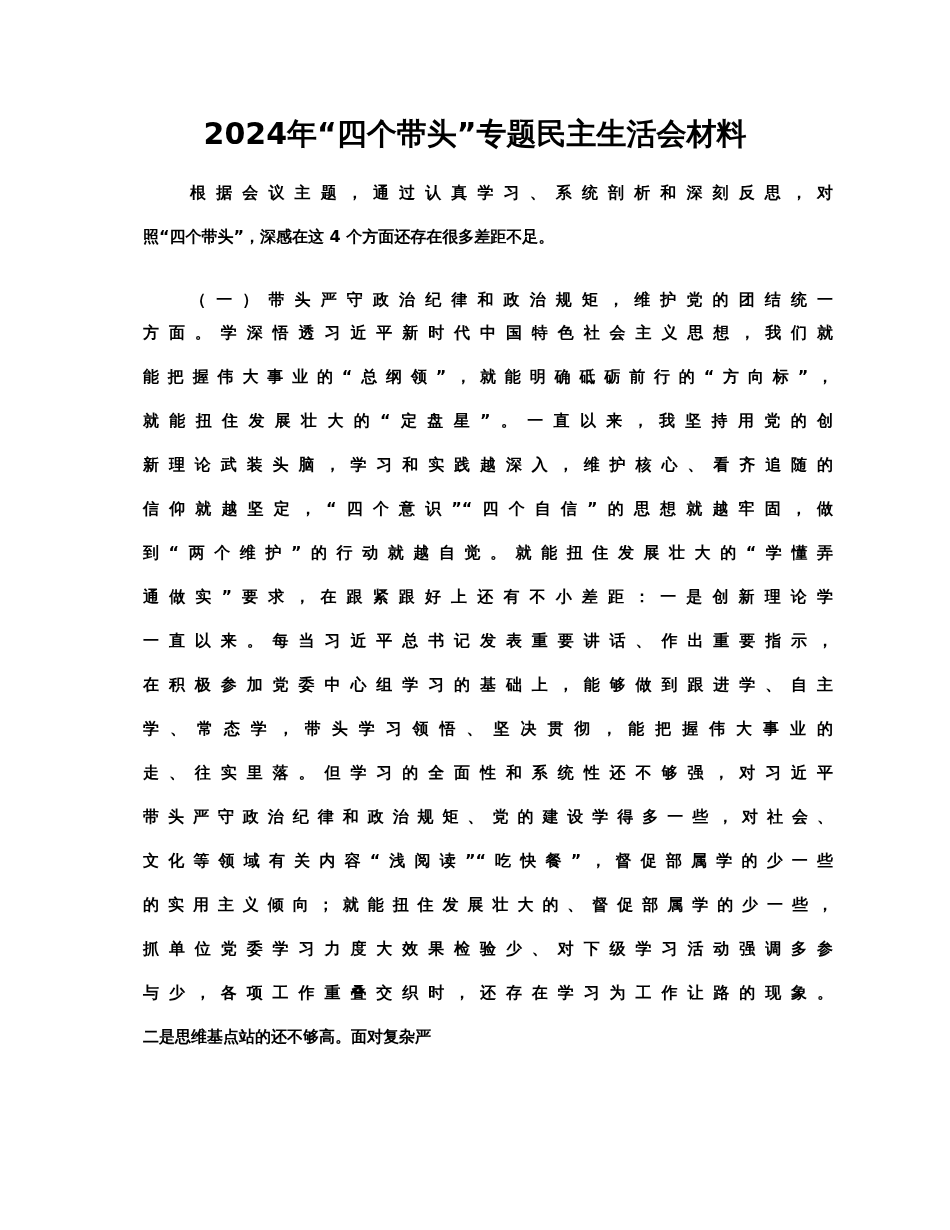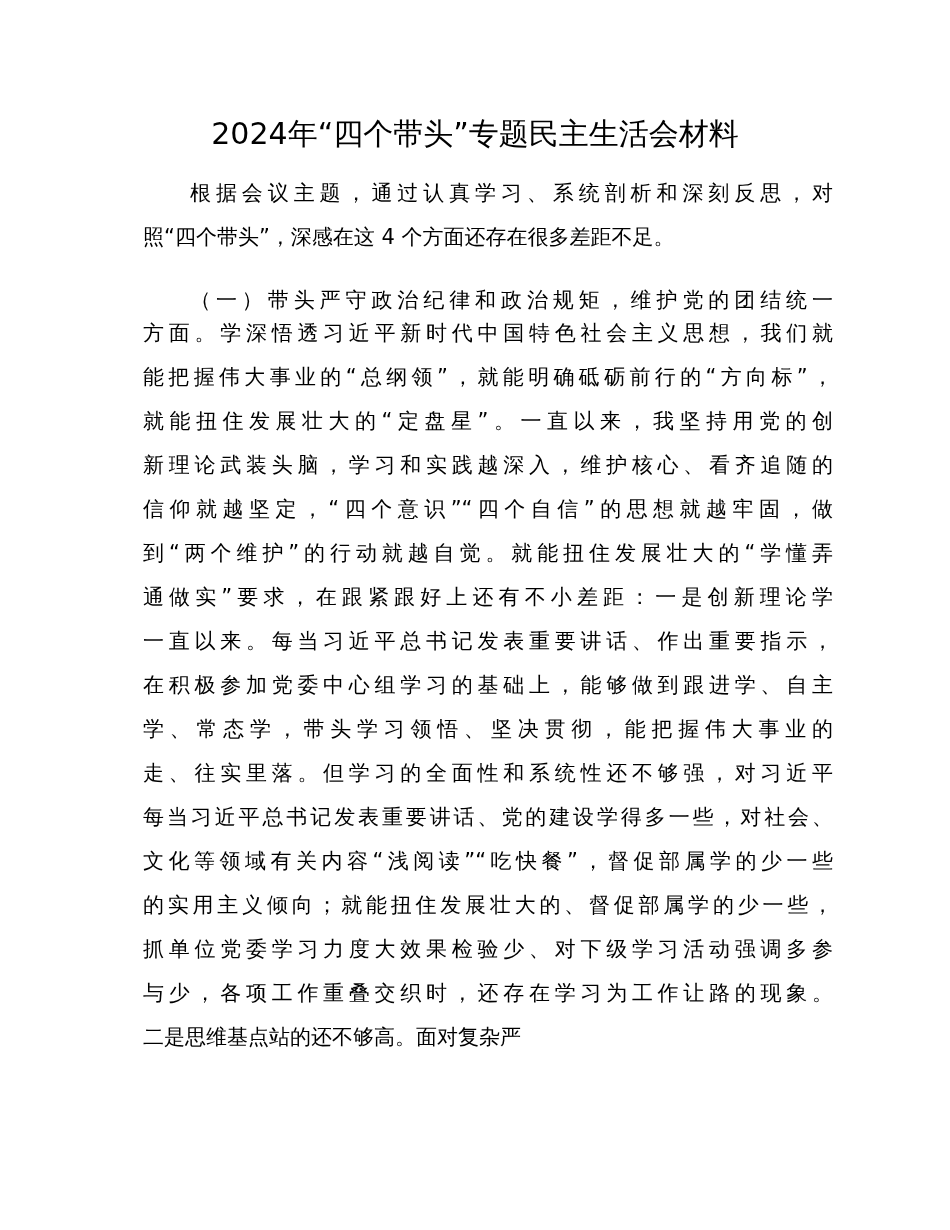--- a/index.html
+++ b/index.html
@@ -1,21 +1,21 @@
 <!DOCTYPE html>
 <html><head>
   <meta charset="utf-8">
   <style>
     html, body { margin: 0; padding: 0; background: #ffffff; }
     body { width: 950px; height: 1230px; position: relative; overflow: hidden;
            font-family: "DejaVu Sans", sans-serif; color: #000; }
-    .page { position: absolute; left: 0; top: 0; width: 950px; height: 1230px; background: #fff; }
+    .page { position: absolute; left: 0; top: 0; width: 950px; height: 1230px; background: #fff; font-weight: bold; }
     .title { position: absolute; left: 0; width: 950px; top: 114px; text-align: center;
              font-size: 30px; line-height: 40px; white-space: nowrap; }
-    .line { position: absolute; left: 143px; width: 690px; font-size: 21px; line-height: 32px;
+    .line { position: absolute; left: 143px; width: 690px; font-size: 16px; line-height: 32px;
             white-space: nowrap; text-align: justify; text-align-last: justify; }
     .line.indent { left: 190px; width: 643px; }
     .line.last { text-align-last: left; }
   </style>
 </head>
 <body>
 
 <div class="page">
   <div class="title">2024年“四个带头”专题民主生活会材料</div>
 
@@ -30,20 +30,20 @@
     <div class="line" style="top:361px">能把握伟大事业的“总纲领”，就能明确砥砺前行的“方向标”，</div>
     <div class="line" style="top:405px">就能扭住发展壮大的“定盘星”。一直以来，我坚持用党的创</div>
     <div class="line" style="top:449px">新理论武装头脑，学习和实践越深入，维护核心、看齐追随的</div>
     <div class="line" style="top:493px">信仰就越坚定，“四个意识”“四个自信”的思想就越牢固，做</div>
     <div class="line" style="top:537px">到“两个维护”的行动就越自觉。就能扭住发展壮大的“学懂弄</div>
     <div class="line" style="top:581px">通做实”要求，在跟紧跟好上还有不小差距：一是创新理论学</div>
     <div class="line" style="top:625px">一直以来。每当习近平总书记发表重要讲话、作出重要指示，</div>
     <div class="line" style="top:669px">在积极参加党委中心组学习的基础上，能够做到跟进学、自主</div>
     <div class="line" style="top:713px">学、常态学，带头学习领悟、坚决贯彻，能把握伟大事业的</div>
     <div class="line" style="top:757px">走、往实里落。但学习的全面性和系统性还不够强，对习近平</div>
-    <div class="line" style="top:801px">每当习近平总书记发表重要讲话、党的建设学得多一些，对社会、</div>
+    <div class="line" style="top:801px">带头严守政治纪律和政治规矩、党的建设学得多一些，对社会、</div>
     <div class="line" style="top:845px">文化等领域有关内容“浅阅读”“吃快餐”，督促部属学的少一些</div>
     <div class="line" style="top:889px">的实用主义倾向；就能扭住发展壮大的、督促部属学的少一些，</div>
     <div class="line" style="top:933px">抓单位党委学习力度大效果检验少、对下级学习活动强调多参</div>
     <div class="line" style="top:977px">与少，各项工作重叠交织时，还存在学习为工作让路的现象。</div>
     <div class="line last" style="top:1021px">二是思维基点站的还不够高。面对复杂严</div>
   </div>
 </div>
 
 </body></html>

